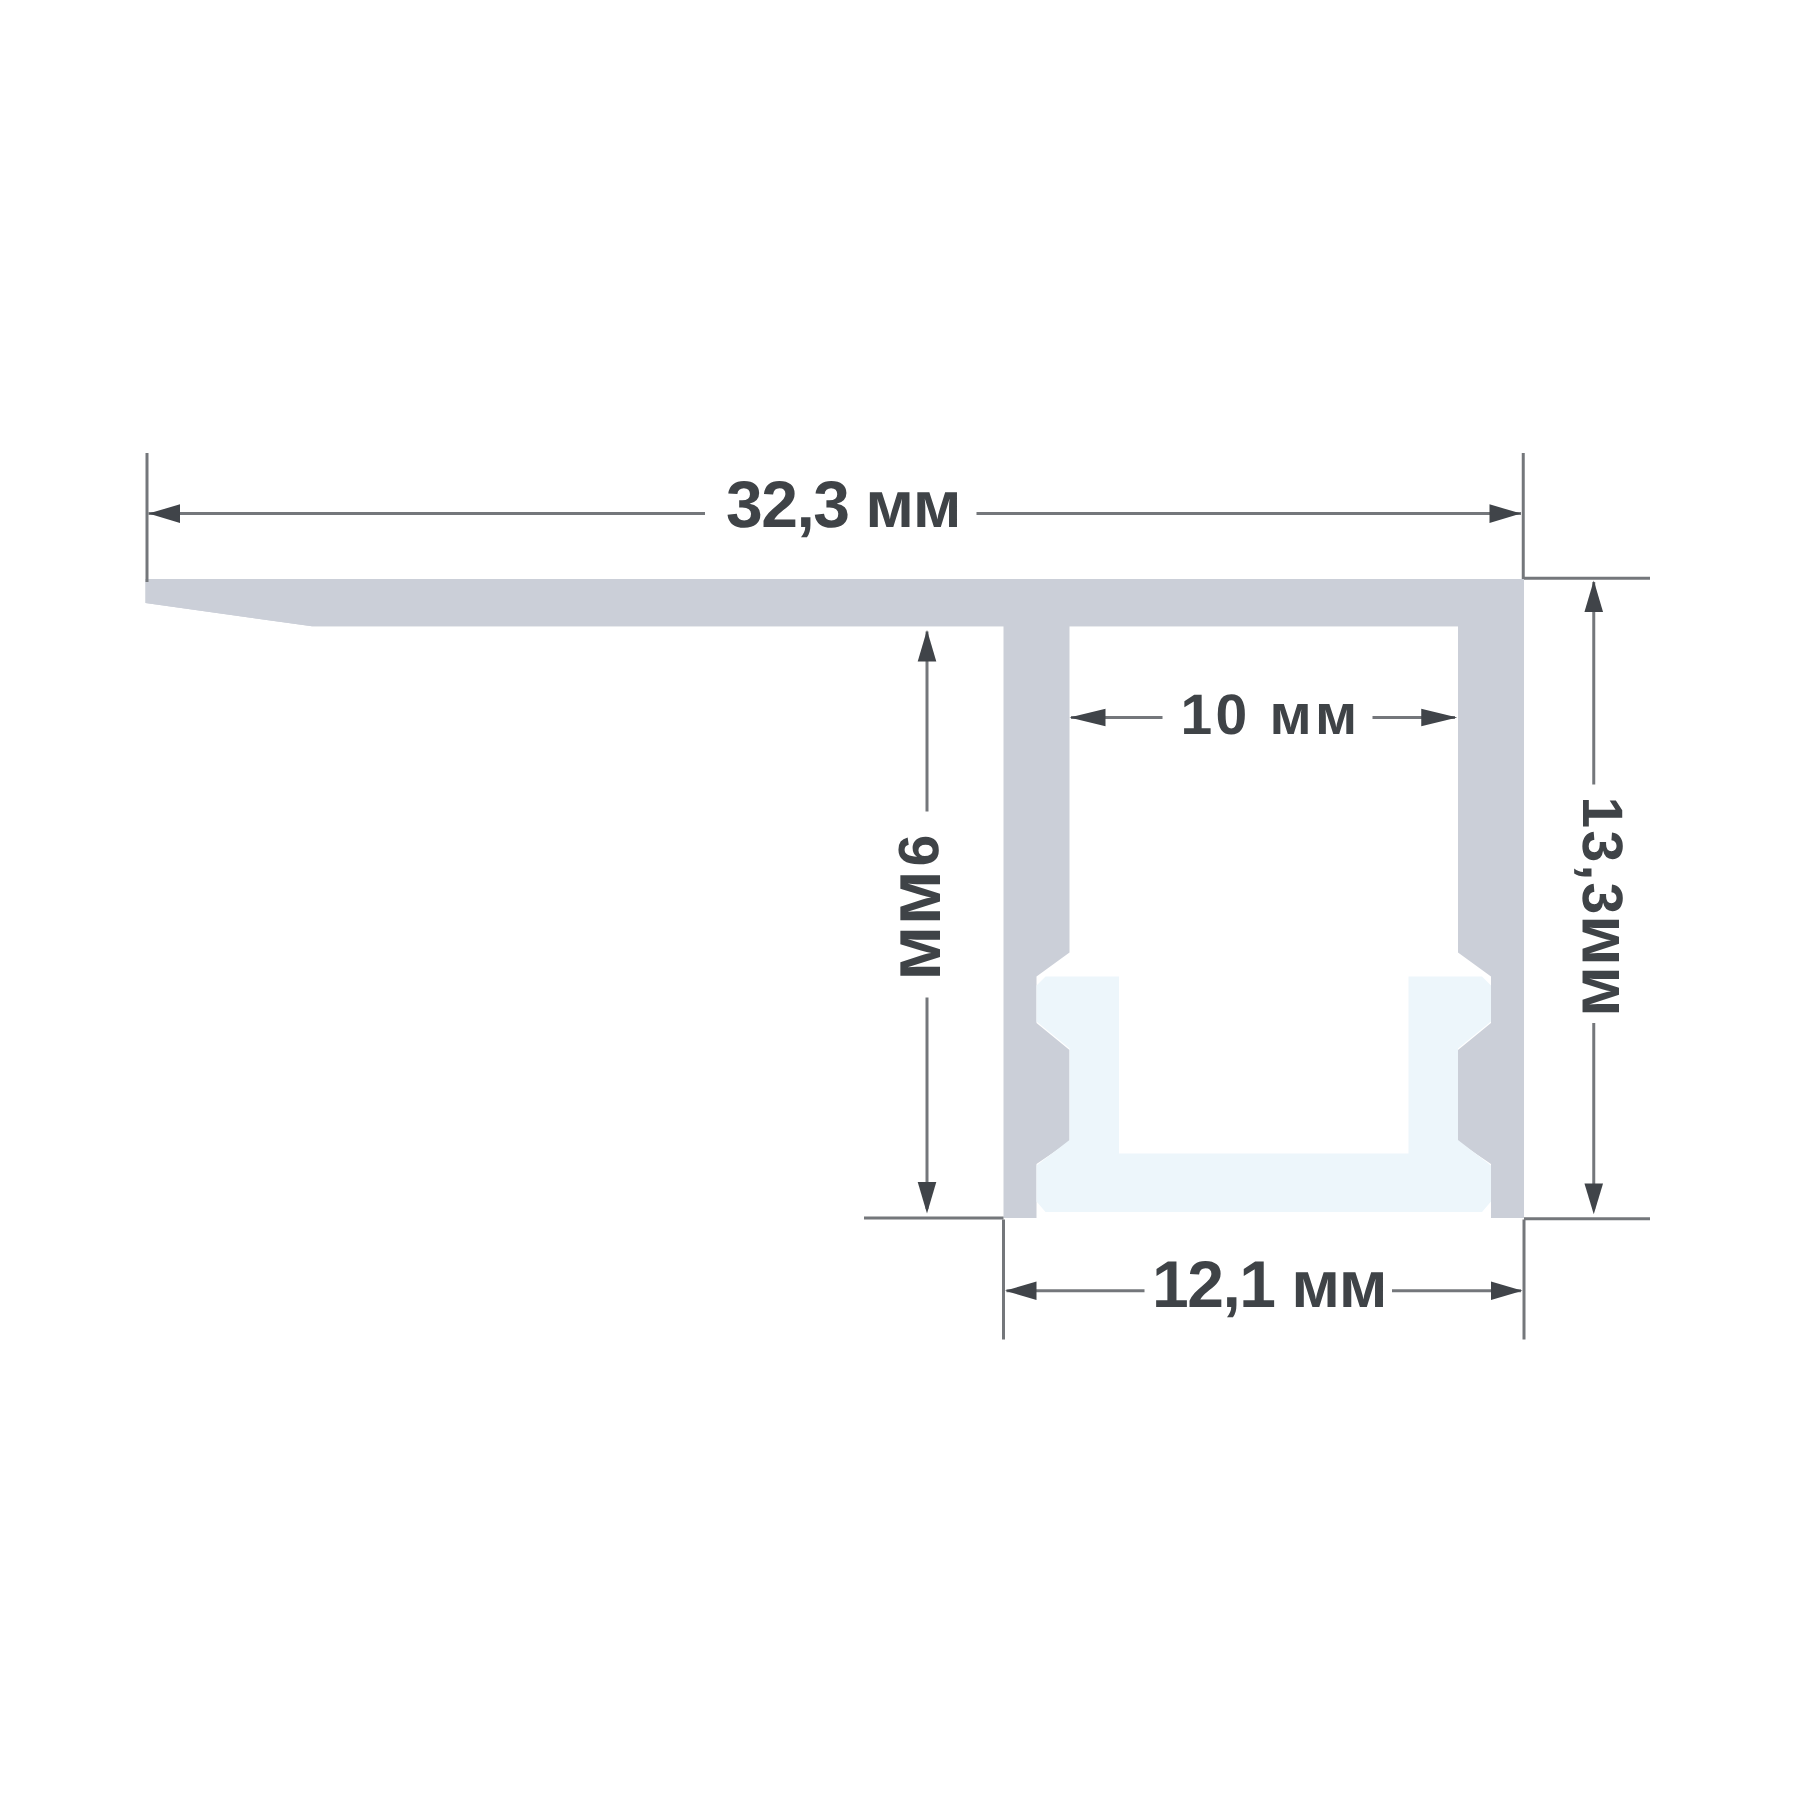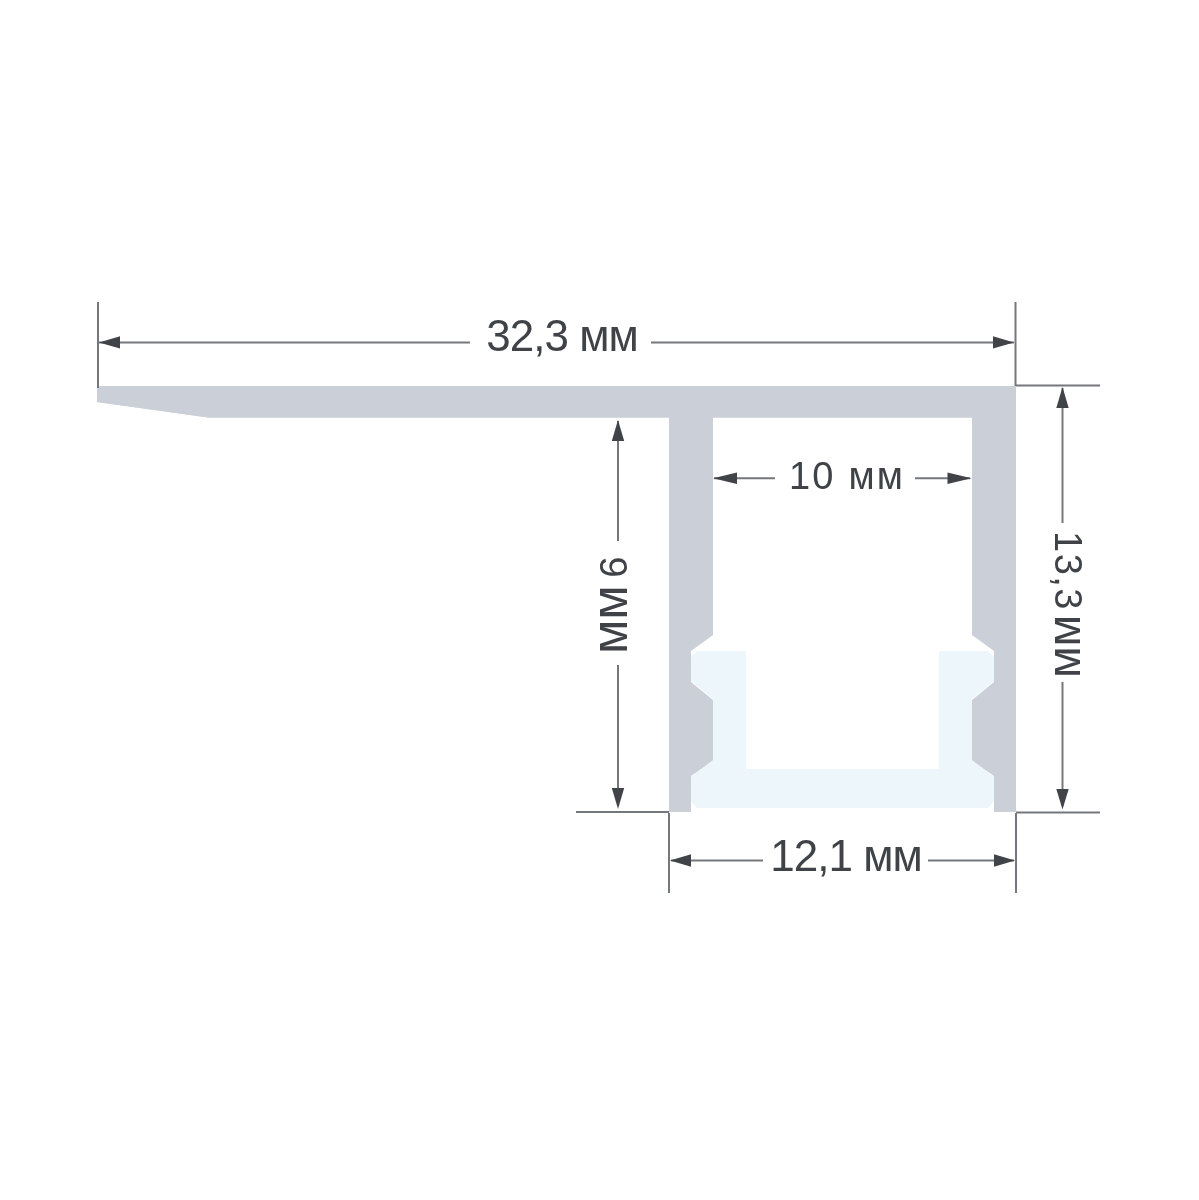--- a/index.html
+++ b/index.html
@@ -1,17 +1,17 @@
 <!DOCTYPE html>
 <html><head>
 <meta charset="utf-8">
 <style>
   html,body{margin:0;padding:0;background:#ffffff;}
   .canvas{position:relative;width:1199px;height:1200px;background:#ffffff;overflow:hidden;
-          font-family:"Liberation Sans", sans-serif;}
+          font-family:"Liberation Sans", sans-serif;font-weight:bold;}
   svg{position:absolute;left:0;top:0;}
   text{font-family:"Liberation Sans", sans-serif;fill:#3f4347;}
 </style>
 </head>
 <body>
 <div class="canvas">
 <svg width="1199" height="1200" viewBox="0 0 1199 1200">
 
   <g>
     <path d="M97,386 H1016 V812 H994 V776 L972,761 V700 L994,682 V651 L972,635 V417.5 H713 V635 L691,651 V682 L713,700 V761 L691,776 V812 H669 V417.5 H208 L97,402 Z" fill="#cbcfd8"></path>

